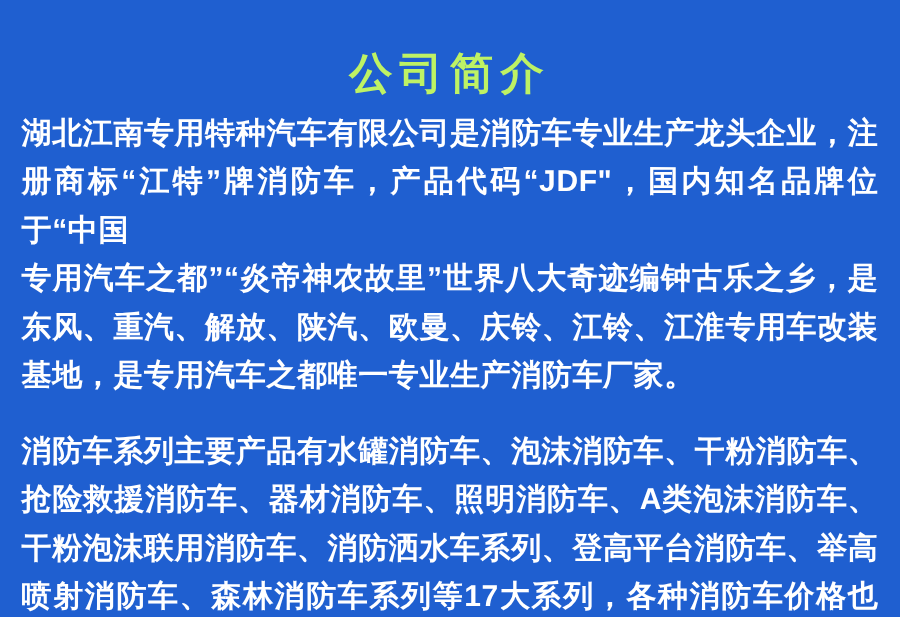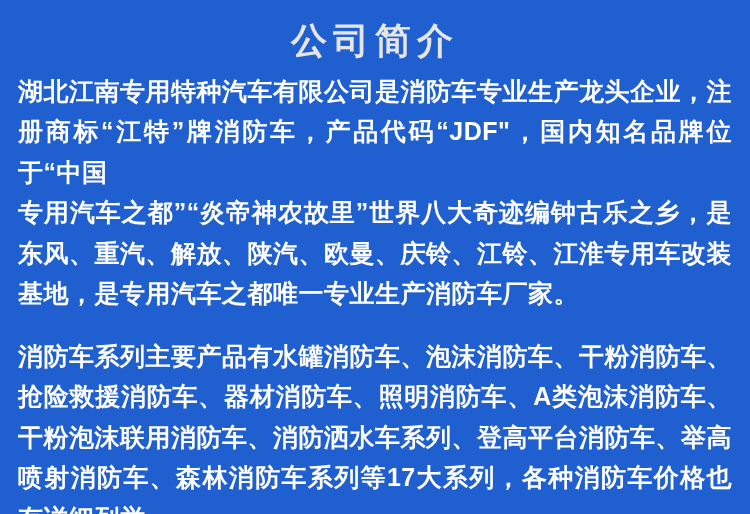--- a/index.html
+++ b/index.html
@@ -15,27 +15,28 @@
   }
   .page {
     position: relative;
     width: 750px;
     height: 514px;
     background: #1f5fd0;
     box-sizing: border-box;
   }
   .title {
     text-align: center;
-    color: #e5e5e5;
+    color: #bef264;
     font-size: 36px;
     font-weight: bold;
     letter-spacing: 6px;
     padding-top: 18px;
     padding-bottom: 6px;
     line-height: 1.3;
+    margin-top: 20px;
   }
   .body-block {
     padding: 0 18px 0 18px;
   }
   .para {
     color: #ffffff;
     font-size: 25px;
     font-weight: bold;
     line-height: 1.62;
     letter-spacing: 0.5px;

